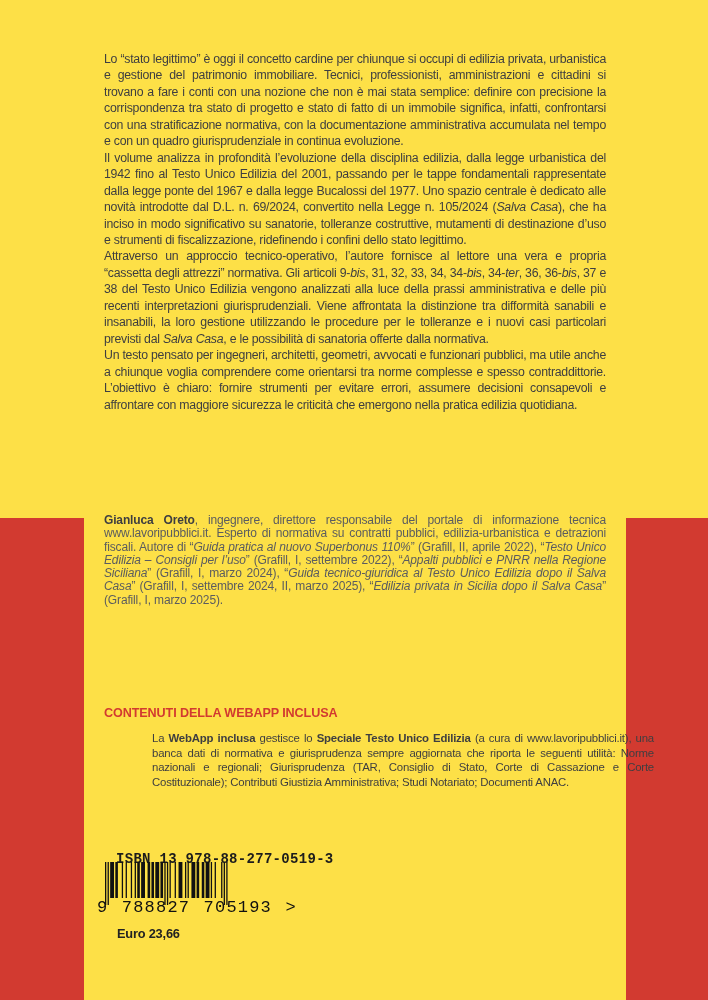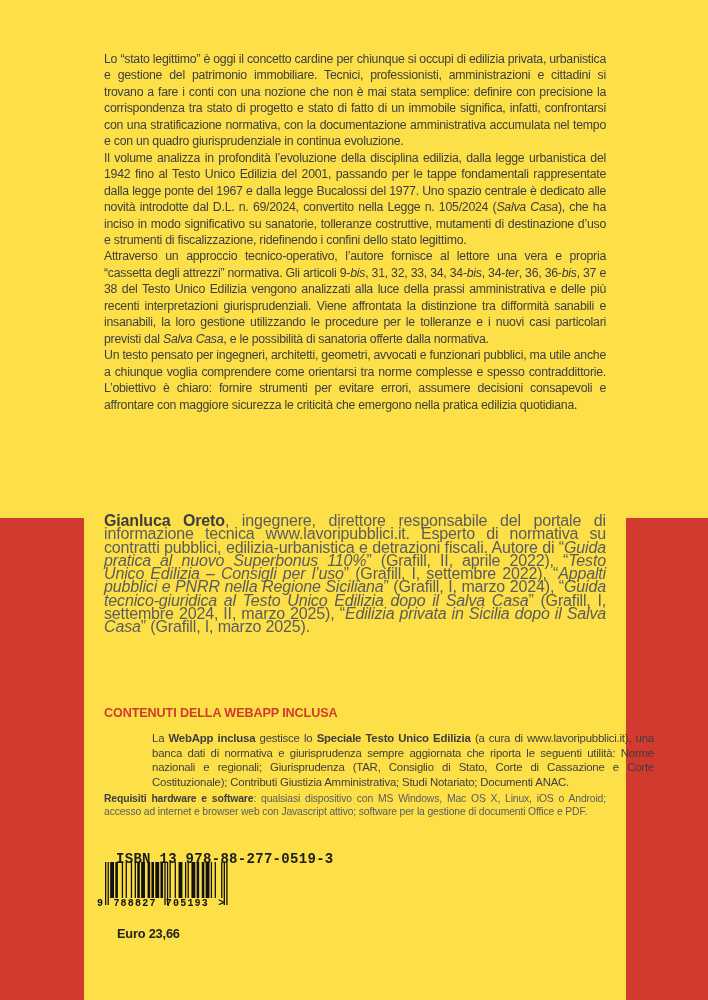--- a/index.html
+++ b/index.html
@@ -13,21 +13,21 @@
 
   .description {
     position:absolute; left:104px; top:51px; width:502px;
     color:#3e3e40; font-size:12.3px; line-height:16.45px;
     text-align:justify; letter-spacing:-0.25px;
   }
   .description p { margin:0; }
 
   .bio {
     position:absolute; left:104px; top:514px; width:502px;
-    color:#5b5c5f; font-size:16px; line-height:13.3px;
+    color:#5b5c5f; font-size:12px; line-height:13.3px;
     text-align:justify; letter-spacing:-0.15px;
   }
 
   .webapp-heading {
     position:absolute; left:104px; top:706px;
     color:var(--accent,#d23a30); font-weight:bold; font-size:12.6px; letter-spacing:-0.1px;
   }
   .webapp {
     position:absolute; left:104px; top:731px; width:502px;
     color:#3e3e40; font-size:11.4px; line-height:14.7px;
@@ -40,21 +40,21 @@
   }
 
   .isbn-label {
     position:absolute; left:116px; top:851px;
     font-family:Liberation Mono, monospace; font-size:14px; font-weight:bold;
     color:#1c1c1c; letter-spacing:0.3px; white-space:pre;
   }
   .barcode-svg { position:absolute; left:105px; top:862px; }
   .barcode-digits {
     position:absolute; left:97px; top:898px;
-    font-family:"Liberation Mono", monospace; font-size:10px; font-weight:bold;
+    font-family:"Liberation Mono", monospace; font-size:17px; font-weight:normal;
     color:#111111; letter-spacing:1.2px; word-spacing:2px; white-space:pre;
   }
   .price {
     position:absolute; left:117px; top:926px;
     font-size:12.8px; font-weight:bold; color:#222222; letter-spacing:-0.2px;
   }
 </style>
 </head>
 <body>
 
@@ -69,21 +69,20 @@
     <p><span>Attraverso un approccio tecnico-operativo, l’autore fornisce al lettore una vera e propria “cassetta degli attrezzi” normativa. Gli articoli 9-</span><span style="font-style: italic;">bis</span><span>, 31, 32, 33, 34, 34-</span><span style="font-style: italic;">bis</span><span>, 34-</span><span style="font-style: italic;">ter</span><span>, 36, 36-</span><span style="font-style: italic;">bis</span><span>, 37 e 38 del Testo Unico Edilizia vengono analizzati alla luce della prassi amministrativa e delle più recenti interpretazioni giurisprudenziali. Viene affrontata la distinzione tra difformità sanabili e insanabili, la loro gestione utilizzando le procedure per le tolleranze e i nuovi casi particolari previsti dal </span><span style="font-style: italic;">Salva Casa</span><span>, e le possibilità di sanatoria offerte dalla normativa.</span></p>
     <p><span>Un testo pensato per ingegneri, architetti, geometri, avvocati e funzionari pubblici, ma utile anche a chiunque voglia comprendere come orientarsi tra norme complesse e spesso contraddittorie. L’obiettivo è chiaro: fornire strumenti per evitare errori, assumere decisioni consapevoli e affrontare con maggiore sicurezza le criticità che emergono nella pratica edilizia quotidiana.</span></p>
   </div>
 
   <div class="bio"><span style="font-weight: bold; color: rgb(62, 62, 64);">Gianluca Oreto</span><span>, ingegnere, direttore responsabile del portale di informazione tecnica www.lavoripubblici.it. Esperto di normativa su contratti pubblici, edilizia-urbanistica e detrazioni fiscali. Autore di “</span><span style="font-style: italic;">Guida pratica al nuovo Superbonus 110%</span><span>” (Grafill, II, aprile 2022), “</span><span style="font-style: italic;">Testo Unico Edilizia – Consigli per l’uso</span><span>” (Grafill, I, settembre 2022), “</span><span style="font-style: italic;">Appalti pubblici e PNRR nella Regione Siciliana</span><span>” (Grafill, I, marzo 2024), “</span><span style="font-style: italic;">Guida tecnico-giuridica al Testo Unico Edilizia dopo il Salva Casa</span><span>” (Grafill, I, settembre 2024, II, marzo 2025), “</span><span style="font-style: italic;">Edilizia privata in Sicilia dopo il Salva Casa</span><span>” (Grafill, I, marzo 2025).</span></div>
 
   <div class="webapp-heading">CONTENUTI DELLA WEBAPP INCLUSA</div>
 
   <div class="webapp"><span>La </span><span style="font-weight: bold;">WebApp inclusa</span><span> gestisce lo </span><span style="font-weight: bold;">Speciale Testo Unico Edilizia</span><span> (a cura di www.lavoripubblici.it), una banca dati di normativa e giurisprudenza sempre aggiornata che riporta le seguenti utilità: Norme nazionali e regionali; Giurisprudenza (TAR, Consiglio di Stato, Corte di Cassazione e Corte Costituzionale); Contributi Giustizia Amministrativa; Studi Notariato; Documenti ANAC.</span></div>
 
-  <div class="requirements"><span style="font-weight: bold; color: rgb(62, 62, 64);">Requisiti hardware e software</span><span>: qualsiasi dispositivo con MS Windows, Mac OS X, Linux, iOS o Android; accesso ad internet e browser web con Javascript attivo; software per la gestione di documenti Office e PDF.</span></div>
 
   <div class="isbn-label">ISBN 13 978-88-277-0519-3</div>
 
   <svg class="barcode-svg" width="123" height="43" viewBox="0 0 123 43" xmlns="http://www.w3.org/2000/svg">
       <rect x="0.00" y="0" width="1.29" height="43" fill="#111111"></rect>
       <rect x="2.58" y="0" width="1.29" height="43" fill="#111111"></rect>
       <rect x="5.16" y="0" width="3.87" height="36" fill="#111111"></rect>
       <rect x="10.32" y="0" width="2.58" height="36" fill="#111111"></rect>
       <rect x="16.77" y="0" width="1.29" height="36" fill="#111111"></rect>
       <rect x="20.64" y="0" width="1.29" height="36" fill="#111111"></rect>

